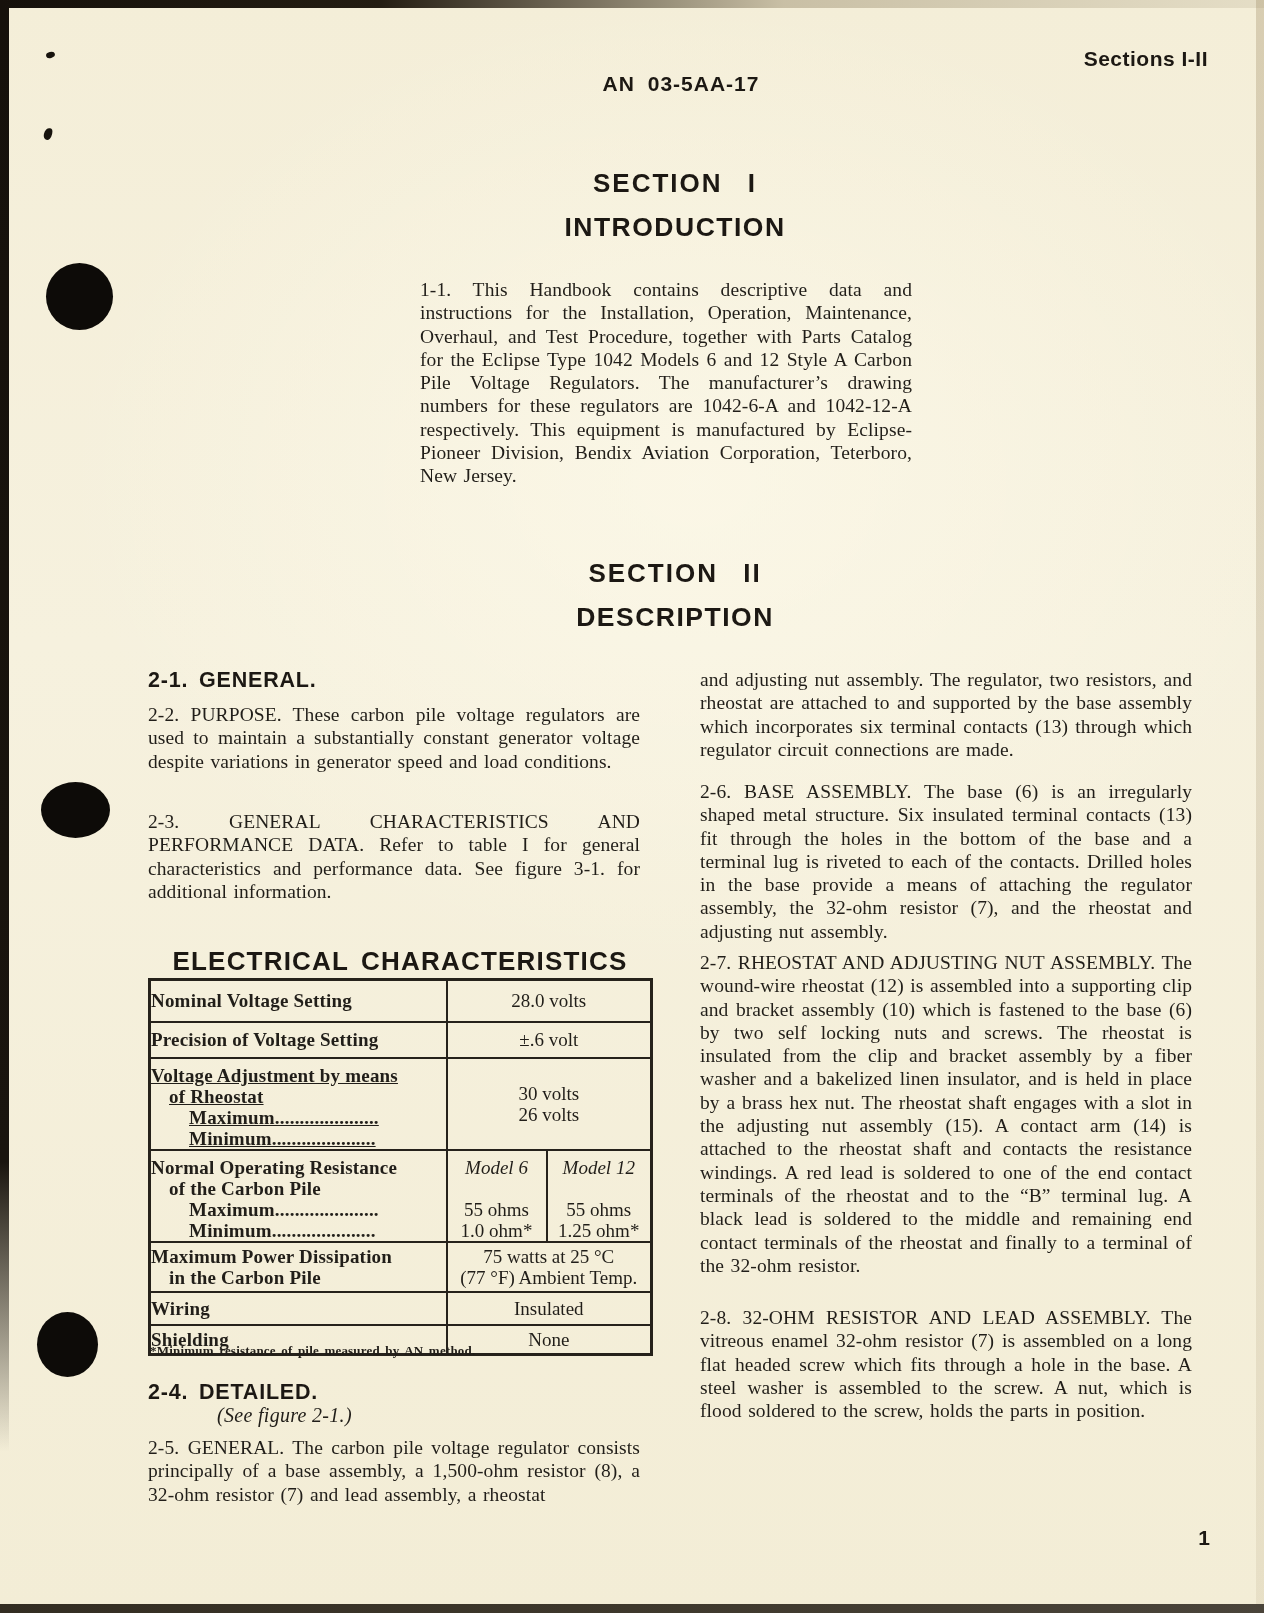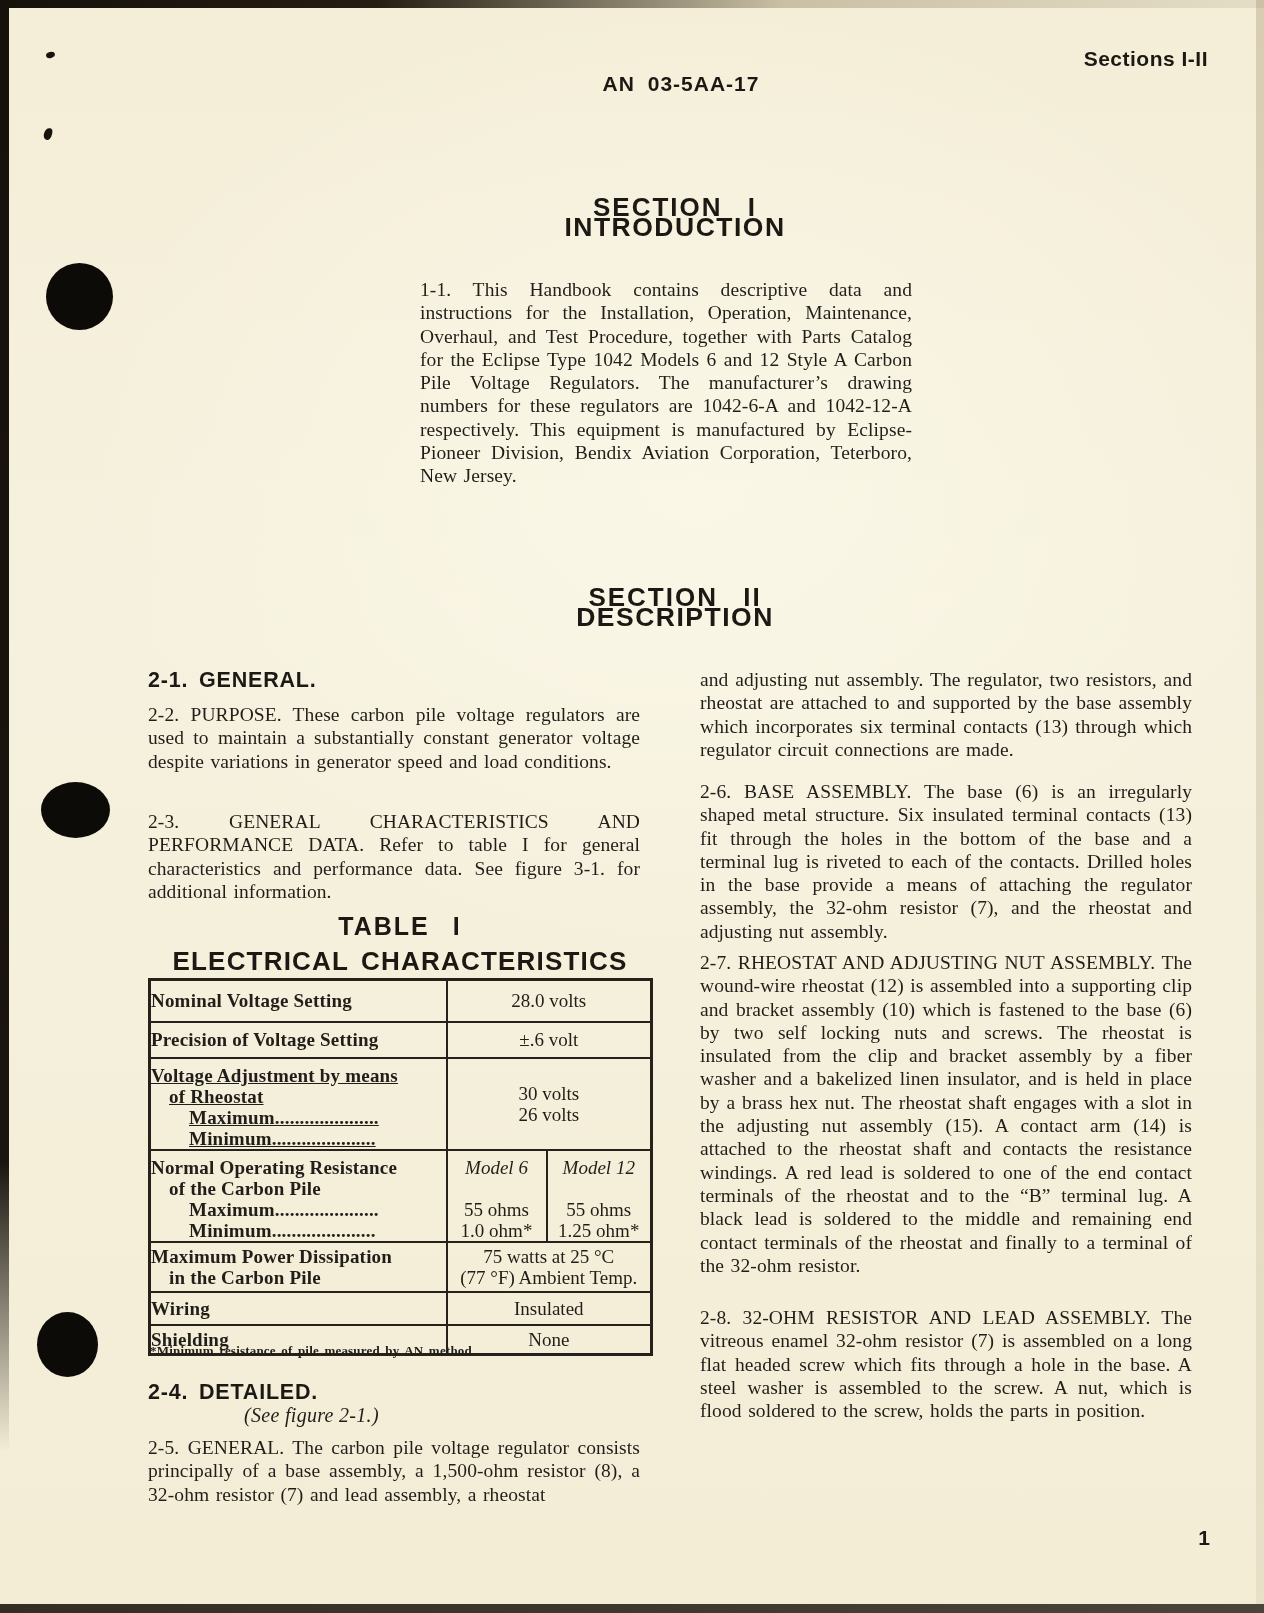--- a/index.html
+++ b/index.html
@@ -33,21 +33,21 @@
   .sans{font-family:"Liberation Sans", sans-serif;font-weight:700;color:#1c1813;}
   .abs{position:absolute;}
   .center{text-align:center;}
   .serif-para{
     position:absolute;width:492px;
     font-size:19.5px;line-height:23.3px;
     text-align:justify;letter-spacing:0.1px;word-spacing:1.5px;
   }
   .doc-number{left:531px;top:72px;width:300px;font-size:21px;letter-spacing:1px;word-spacing:6px;}
   .header-right{left:1007px;top:47px;width:201px;text-align:right;font-size:21px;letter-spacing:0.5px;}
-  .sec-title{left:400px;width:550px;font-size:26px;letter-spacing:2px;word-spacing:16px;margin-top:24px;}
+  .sec-title{left:400px;width:550px;font-size:26px;letter-spacing:2px;word-spacing:16px;}
   .sec-sub{left:400px;width:550px;font-size:26.5px;letter-spacing:1.5px;}
   .h-run{font-size:21.5px;letter-spacing:0.8px;word-spacing:4px;}
   .see-fig{font-style:italic;font-size:20px;letter-spacing:0.3px;}
   .tbl-title{left:150px;width:500px;font-size:25px;letter-spacing:2px;word-spacing:14px;}
   .tbl-sub{left:150px;width:500px;font-size:26px;letter-spacing:1.2px;word-spacing:4px;}
 
   table.spec{
     position:absolute;left:148px;top:978px;
     border-collapse:collapse;table-layout:fixed;
     width:502px;
@@ -87,21 +87,20 @@
   <div class="abs sans center sec-sub" style="top:212px;">INTRODUCTION</div>
   <div class="serif-para" style="left:420px;top:278px;">1-1. This Handbook contains descriptive data and instructions for the Installation, Operation, Maintenance, Overhaul, and Test Procedure, together with Parts Catalog for the Eclipse Type 1042 Models 6 and 12 Style A Carbon Pile Voltage Regulators.  The manufacturer’s drawing numbers for these regulators are 1042-6-A and 1042-12-A respectively.  This equipment is manufactured by Eclipse-Pioneer Division, Bendix Aviation Corporation, Teterboro, New Jersey.</div>
 
   <div class="abs sans center sec-title" style="top:558px;">SECTION II</div>
   <div class="abs sans center sec-sub" style="top:602px;text-align:center;">DESCRIPTION</div>
 
   <div class="abs sans h-run" style="left:148px;top:668px;">2-1.  GENERAL.</div>
   <div class="serif-para" style="left:148px;top:703px;">2-2. PURPOSE.   These carbon pile voltage regulators are used to maintain a substantially constant generator voltage despite variations in generator speed and load conditions.</div>
   <div class="serif-para" style="left:148px;top:810px;">2-3. GENERAL CHARACTERISTICS AND PERFORMANCE DATA.   Refer to table I for general characteristics and performance data.  See figure 3-1. for additional information.</div>
 
-  <div class="abs sans center tbl-title" style="top:912px;">TABLE I</div>
   <div class="abs sans center tbl-sub" style="top:946px;">ELECTRICAL CHARACTERISTICS</div>
 
   <table class="spec">
     <colgroup>
         <col style="width:297px">
         <col style="width:100px">
         <col style="width:105px">
       </colgroup>
     <tbody>
         <tr style="height:42px;">
@@ -161,21 +160,21 @@
     <tr style="height:30px;">
       <td class="lbl">Shielding</td>
       <td class="val" colspan="2">None</td>
     </tr>
   </tbody>
     </table>
 
   <div class="abs foot-note" style="left:150px;top:1343px;">*Minimum resistance of pile measured by AN method.</div>
 
   <div class="abs sans h-run" style="left:148px;top:1380px;">2-4.  DETAILED.</div>
-  <div class="abs see-fig" style="left:244px;top:1404px;">(See figure 2-1.)</div>
+  <div class="abs see-fig" style="left:217px;top:1404px;">(See figure 2-1.)</div>
   <div class="serif-para" style="left:148px;top:1436px;">2-5.  GENERAL.    The carbon pile voltage regulator consists principally of a base assembly, a 1,500-ohm resistor (8), a 32-ohm resistor (7) and lead assembly, a rheostat</div>
 
   <div class="serif-para" style="left:700px;top:668px;">and adjusting nut assembly.  The regulator, two resistors, and rheostat are attached to and supported by the base assembly which incorporates six terminal contacts (13) through which regulator circuit connections are made.</div>
   <div class="serif-para" style="left:700px;top:780px;">2-6. BASE ASSEMBLY.   The base (6) is an irregularly shaped metal structure.  Six insulated terminal contacts (13) fit through the holes in the bottom of the base and a terminal lug is riveted to each of the contacts.  Drilled holes in the base provide a means of attaching the regulator assembly, the 32-ohm resistor (7), and the rheostat and adjusting nut assembly.</div>
   <div class="serif-para" style="left:700px;top:951px;">2-7. RHEOSTAT AND ADJUSTING NUT ASSEMBLY.   The wound-wire rheostat (12) is assembled into a supporting clip and bracket assembly (10) which is fastened to the base (6) by two self locking nuts and screws.  The rheostat is insulated from the clip and bracket assembly by a fiber washer and a bakelized linen insulator, and is held in place by a brass hex nut.  The rheostat shaft engages with a slot in the adjusting nut assembly (15).  A contact arm (14) is attached to the rheostat shaft and contacts the resistance windings.  A red lead is soldered to one of the end contact terminals of the rheostat and to the “B” terminal lug.  A black lead is soldered to the middle and remaining end contact terminals of the rheostat and finally to a terminal of the 32-ohm resistor.</div>
   <div class="serif-para" style="left:700px;top:1306px;">2-8. 32-OHM RESISTOR AND LEAD ASSEMBLY. The vitreous enamel 32-ohm resistor (7) is assembled on a long flat headed screw which fits through a hole in the base.  A steel washer is assembled to the screw.  A nut, which is flood soldered to the screw, holds the parts in position.</div>
 
   <div class="abs sans pageno">1</div>
 
 </div>

